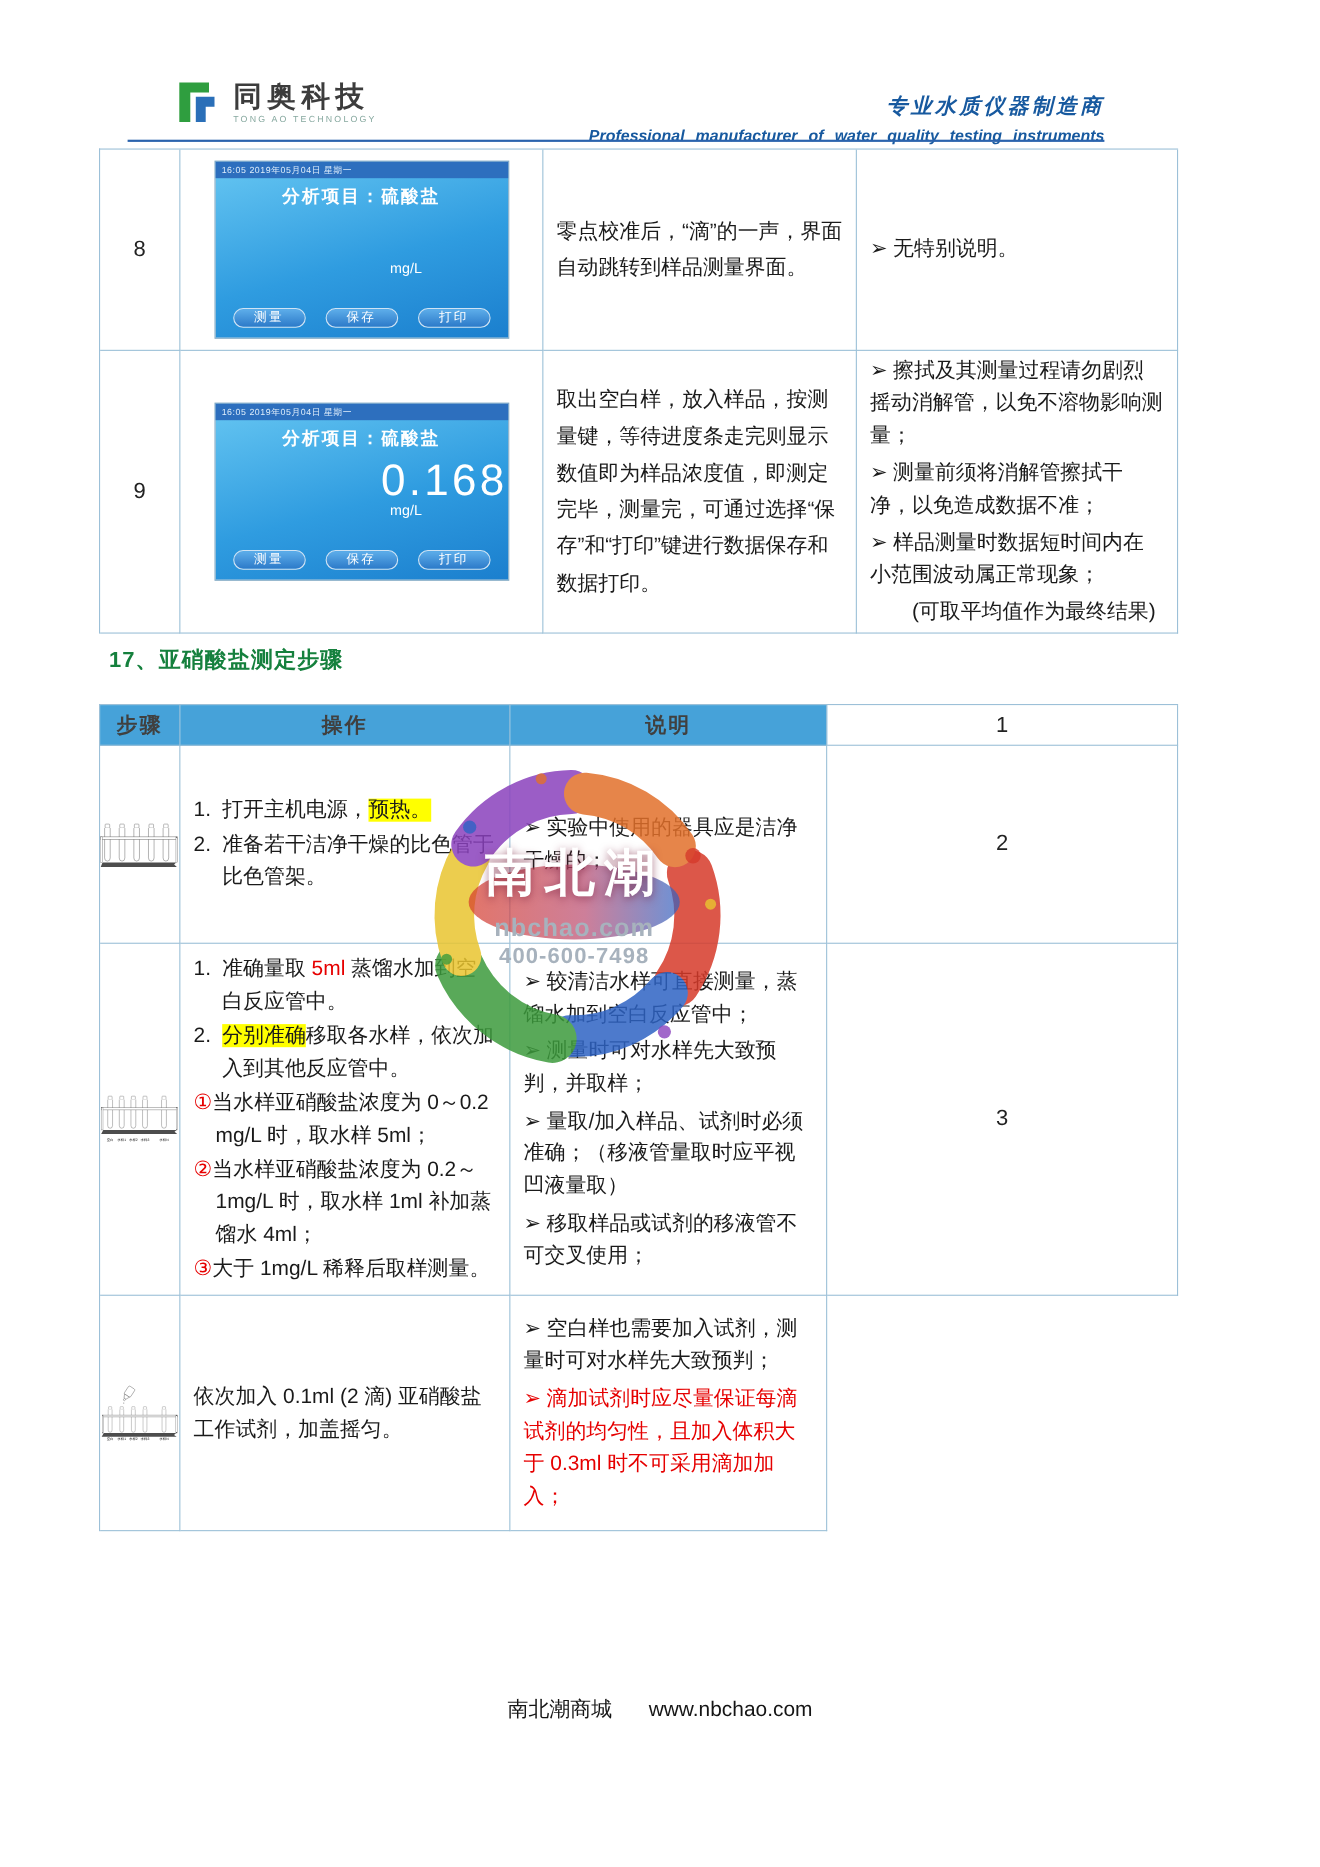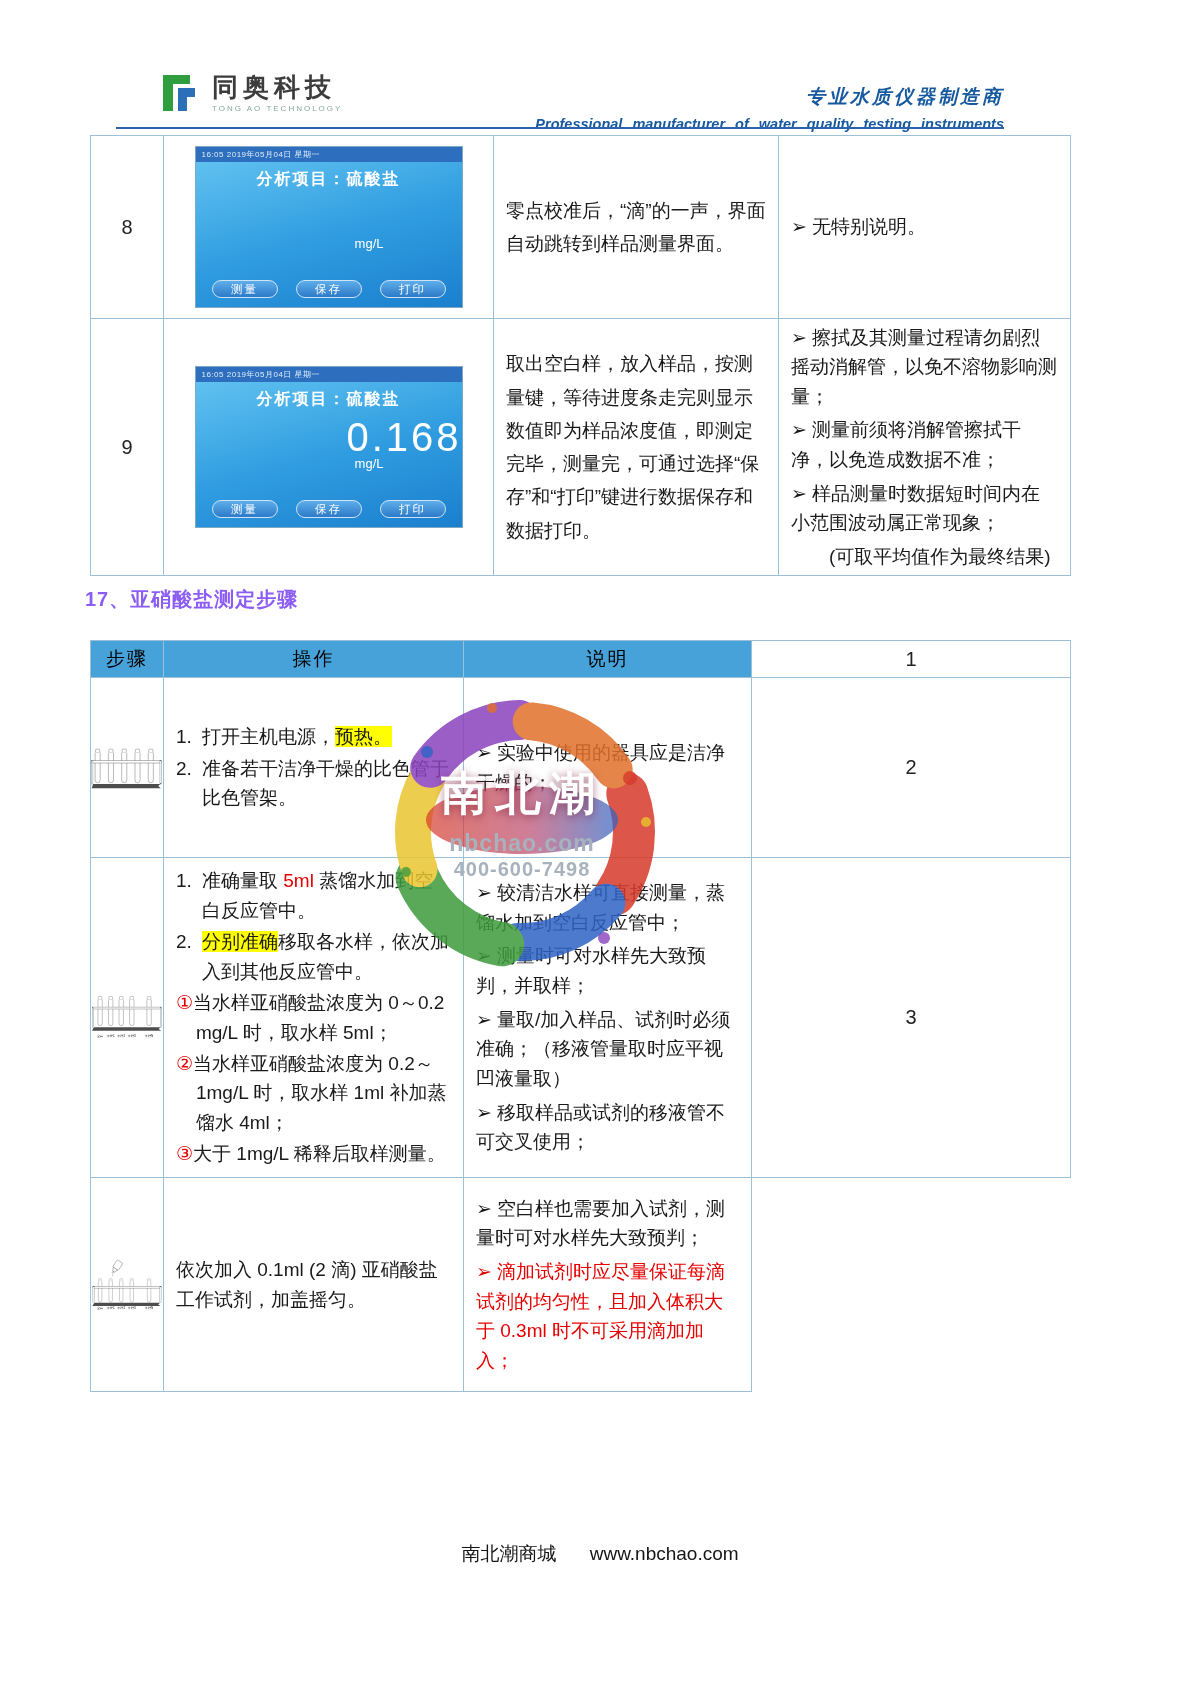--- a/index.html
+++ b/index.html
@@ -21,32 +21,32 @@
   .tbl { position:absolute; left:90px; display:grid; border-top:1.4px solid #9cc0d8; border-left:1.4px solid #9cc0d8; background:#fff; }
   .tbl1 { top:135px; grid-template-columns:73px 330px 285px 292px; grid-template-rows:183px 257px; }
   .tbl2 { top:640px; grid-template-columns:73px 300px 288px 319px; grid-template-rows:37px 180px 320px 214px; }
   .c { border-right:1.4px solid #9cc0d8; border-bottom:1.4px solid #9cc0d8; overflow:hidden; }
   .step { display:flex; align-items:center; justify-content:center; font-size:20px; color:#222; }
   .imgc { display:flex; align-items:center; justify-content:center; }
   .opc, .notec { display:flex; flex-direction:column; justify-content:center; padding:10px 12px; font-size:19px; }
   .tbl1 .opc { line-height:1.75; }
   .tbl2 .opc { line-height:1.55; }
   .notec { line-height:1.56; padding:8px 12px; }
-  .th { background:#46a2d9; display:flex; align-items:center; justify-content:center; font-size:19px; font-weight:normal; color:#000000; letter-spacing:2px; }
+  .th { background:#46a2d9; display:flex; align-items:center; justify-content:center; font-size:19px; font-weight:bold; color:#404040; letter-spacing:2px; }
   .note-p { display:block; margin:2px 0; }
   .blt { margin-right:5px; }
   .tail { padding-left:2em; }
   .hl { background:#ffff00; }
   .red { color:#e60000; }
   .opnum { display:flex; margin:1px 0; }
   .opnum .n { width:26px; flex:none; }
   .opnum .t { flex:1; }
   .cline { padding-left:1.05em; text-indent:-1.05em; margin:1px 0; }
 
-  .sec-title { position:absolute; left:85px; top:586px; font-size:20px; font-weight:bold; color:#8b5cf6; letter-spacing:1px; }
+  .sec-title { position:absolute; left:99px; top:586px; font-size:20px; font-weight:bold; color:#15803d; letter-spacing:1px; }
 
   
   .screen { width:268px; height:162px; border:1px solid #7fa8c4; background:linear-gradient(165deg,#66c6f2 0%, #2f9ce0 55%, #1b7fce 100%); display:flex; flex-direction:column; }
   .scr-status { height:15px; background:#2d6fbe; color:#dfeefb; font-size:8px; line-height:15px; padding:0 6px; letter-spacing:.5px; }
   .scr-title { text-align:center; color:#fff; font-weight:bold; font-size:16px; margin-top:7px; letter-spacing:2px; }
   .scr-value { height:50px; text-align:right; color:#fff; font-size:40px; letter-spacing:3px; line-height:50px; margin-top:2px; }
   .scr-unit { text-align:right; padding-right:78px; color:#fff; font-size:13px; margin-top:-6px;margin-left:46px; }
   .scr-btns { display:flex; justify-content:space-between; padding:0 16px; margin-top:auto; margin-bottom:9px; }
   .scr-btn { width:66px; height:18px; border-radius:9px; border:1px solid #cfe3f4; background:linear-gradient(#5eaeea,#2c7ac9); color:#fff; font-size:11.5px; line-height:16px; text-align:center; letter-spacing:2px; }
 

